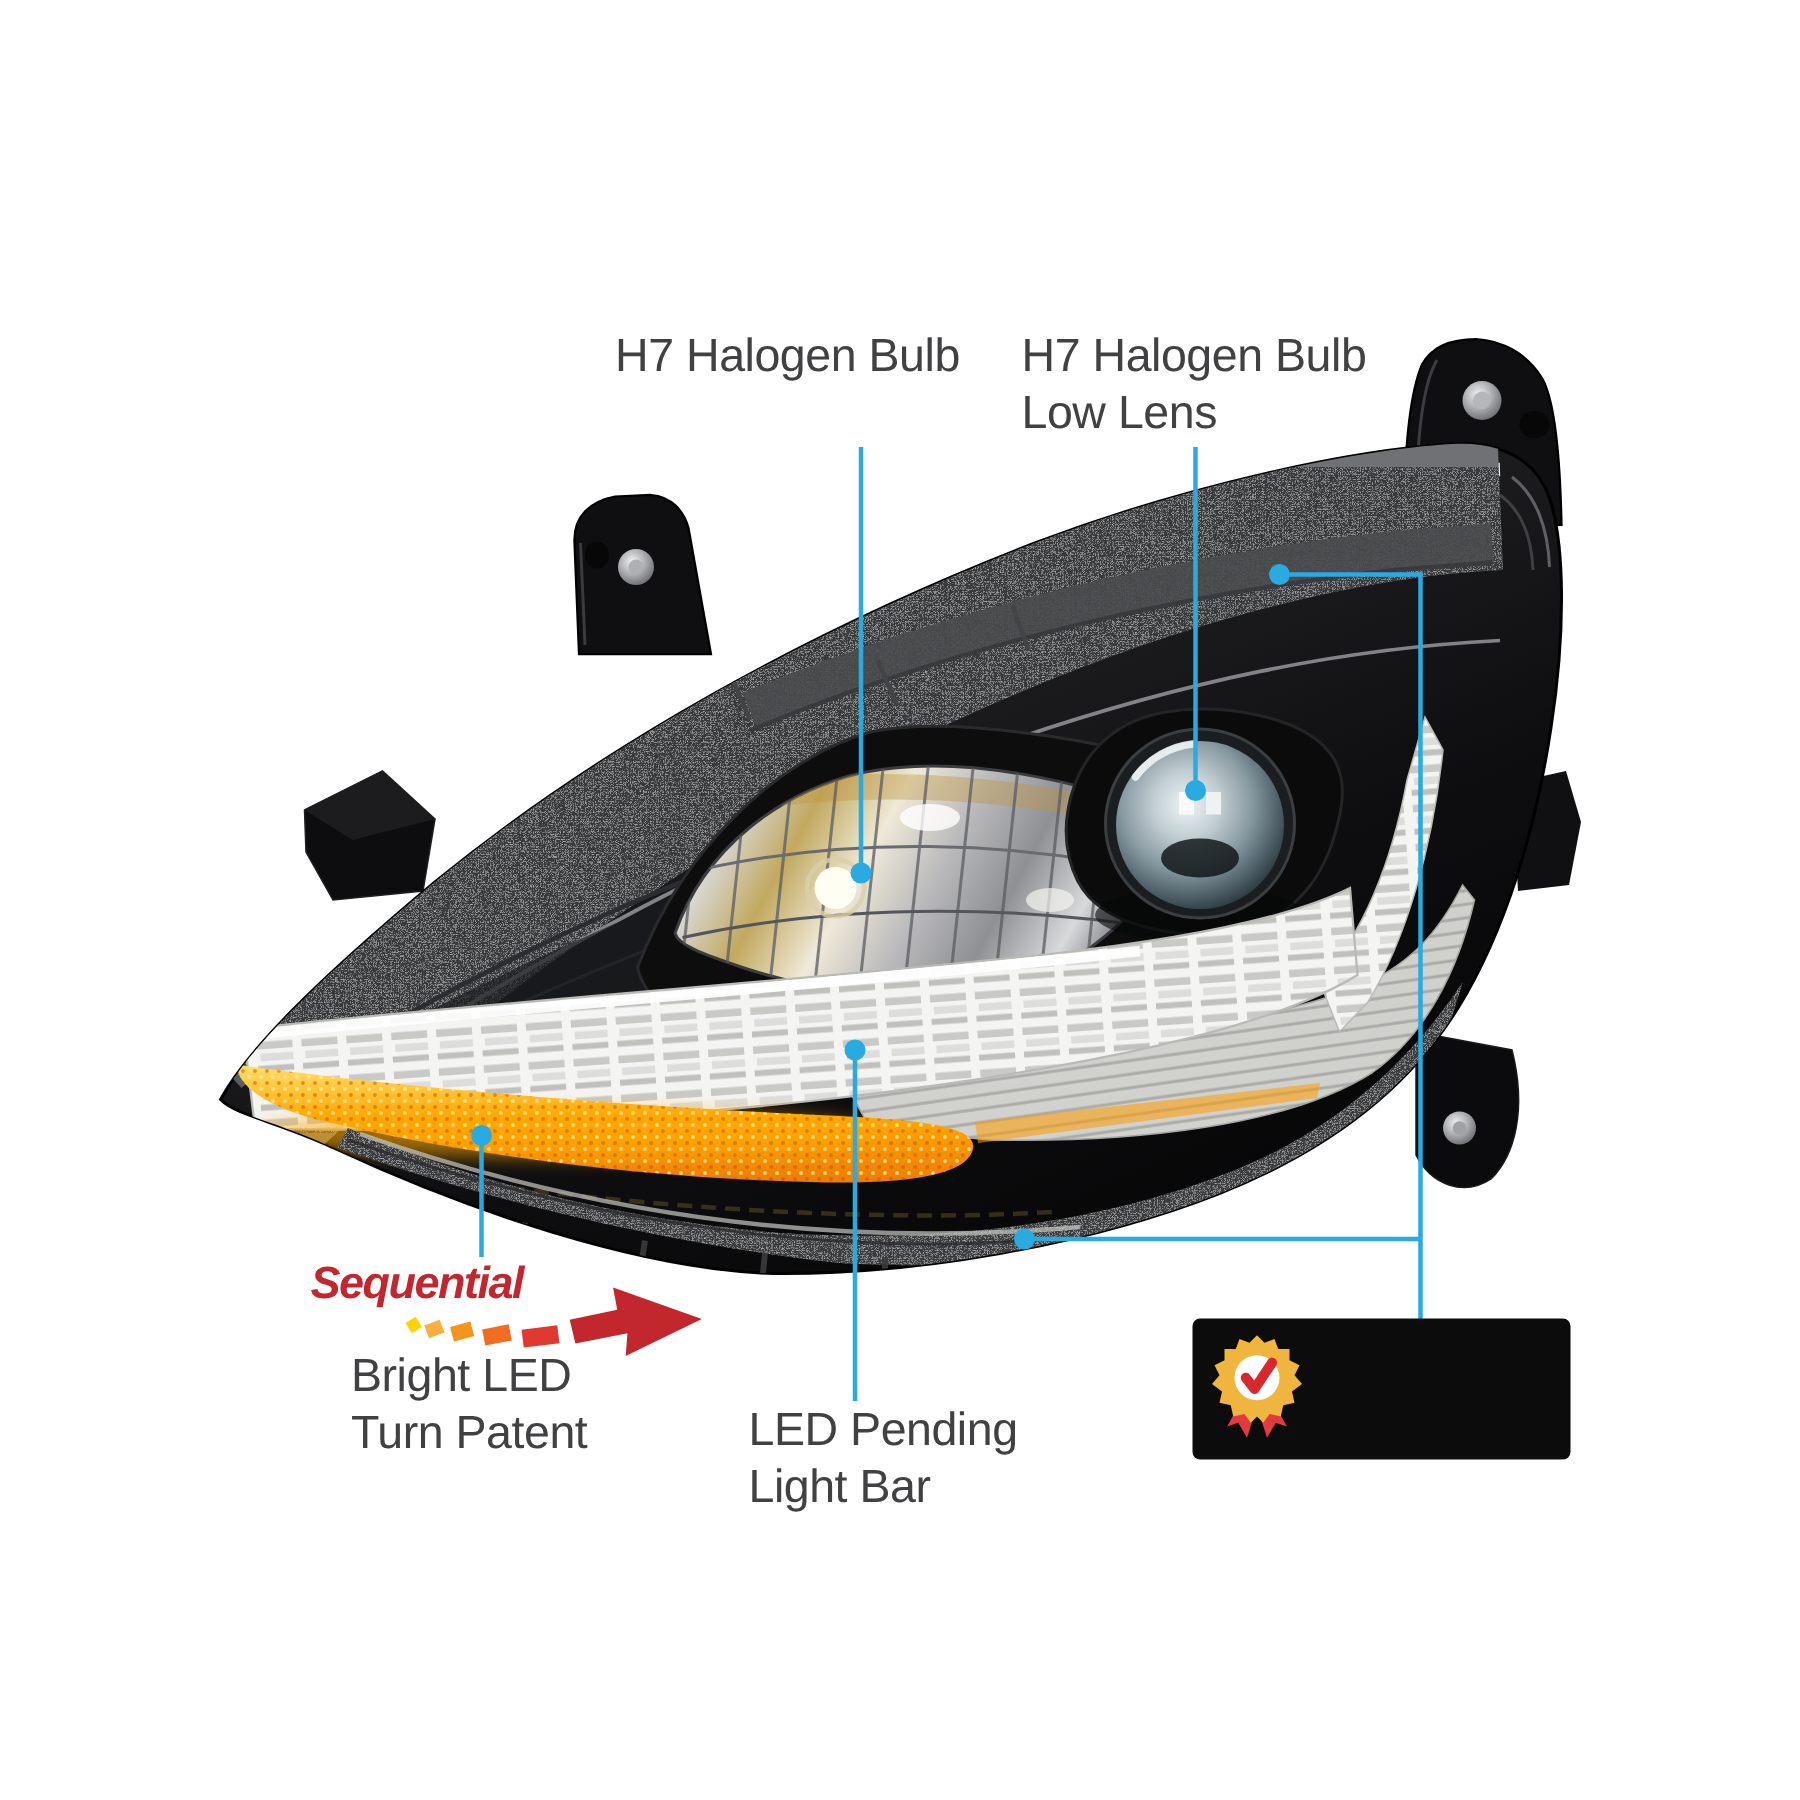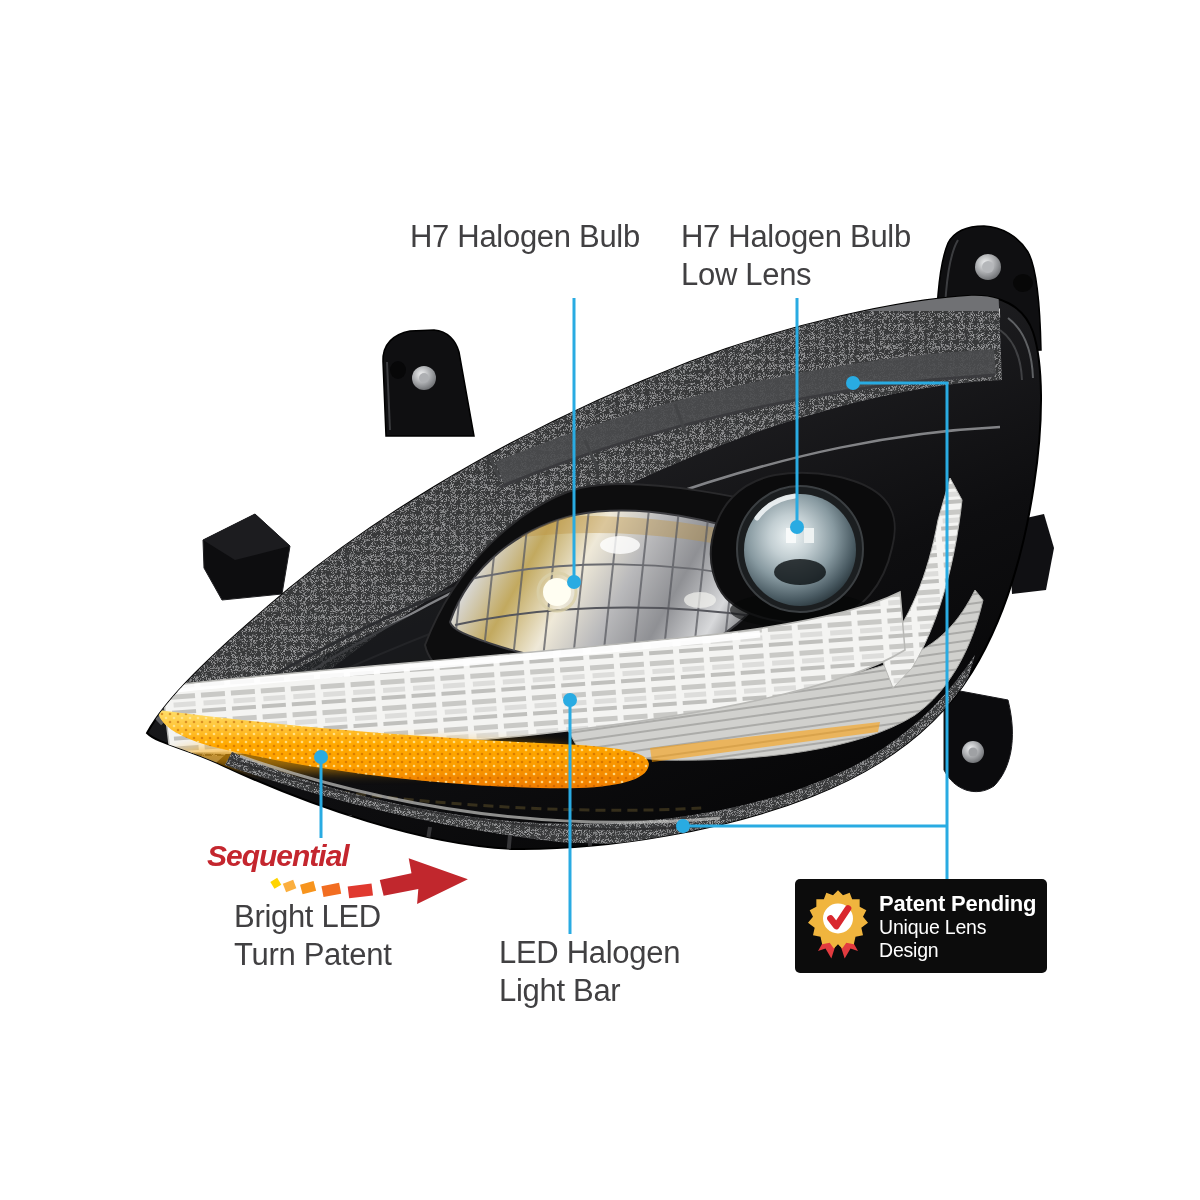--- a/index.html
+++ b/index.html
@@ -264,21 +264,21 @@
 </svg>
 
 <div class="label" id="lbl-high">
   <div>H7 Halogen Bulb</div>
 </div>
 <div class="label" id="lbl-low">
   <div>H7 Halogen Bulb</div>
   <div>Low Lens</div>
 </div>
 <div class="label" id="lbl-pos">
-  <div>LED Halogen</div>
+  <div>LED Pending</div>
   <div>Light Bar</div>
 </div>
 <div class="label" id="lbl-turn">
   <div>Bright LED</div>
   <div>Turn Patent</div>
 </div>
 
 <div class="seq-word">Sequential</div>
 
 <svg class="seq-arrow" viewBox="0 0 285 62" aria-hidden="true">
@@ -293,18 +293,13 @@
 </svg>
 
 <div class="badge">
   <svg class="badge-icon" viewBox="0 0 84 94" aria-hidden="true">
     <polygon style="fill:var(--badge_ribbon_red)" points="30,56 42,61 34,86 27,74 18,77"></polygon>
     <polygon style="fill:var(--badge_ribbon_red)" points="54,56 42,61 50,86 57,74 66,77"></polygon>
     <polygon style="fill:var(--badge_gold)" points="42,4 48,10 56,7 59,15 68,15 68,24 76,28 72,36 78,43 70,49 72,58 63,60 61,69 52,67 47,74 42,69 37,74 32,67 23,69 21,60 12,58 14,49 6,43 12,36 8,28 16,24 16,15 25,15 28,7 36,10"></polygon>
     <circle cx="42" cy="38" r="18" fill="#ffffff"></circle>
     <path d="M33,38 L40,47 L54,26" fill="none" style="stroke:var(--badge_check_red)" stroke-width="8" stroke-linecap="round" stroke-linejoin="round"></path>
   </svg>
-  <div class="badge-text">
-    <div class="badge-title">Patent Pending</div>
-    <div class="badge-line">Unique Lens</div>
-    <div class="badge-line">Design</div>
-  </div>
 </div>
 
 </body></html>

